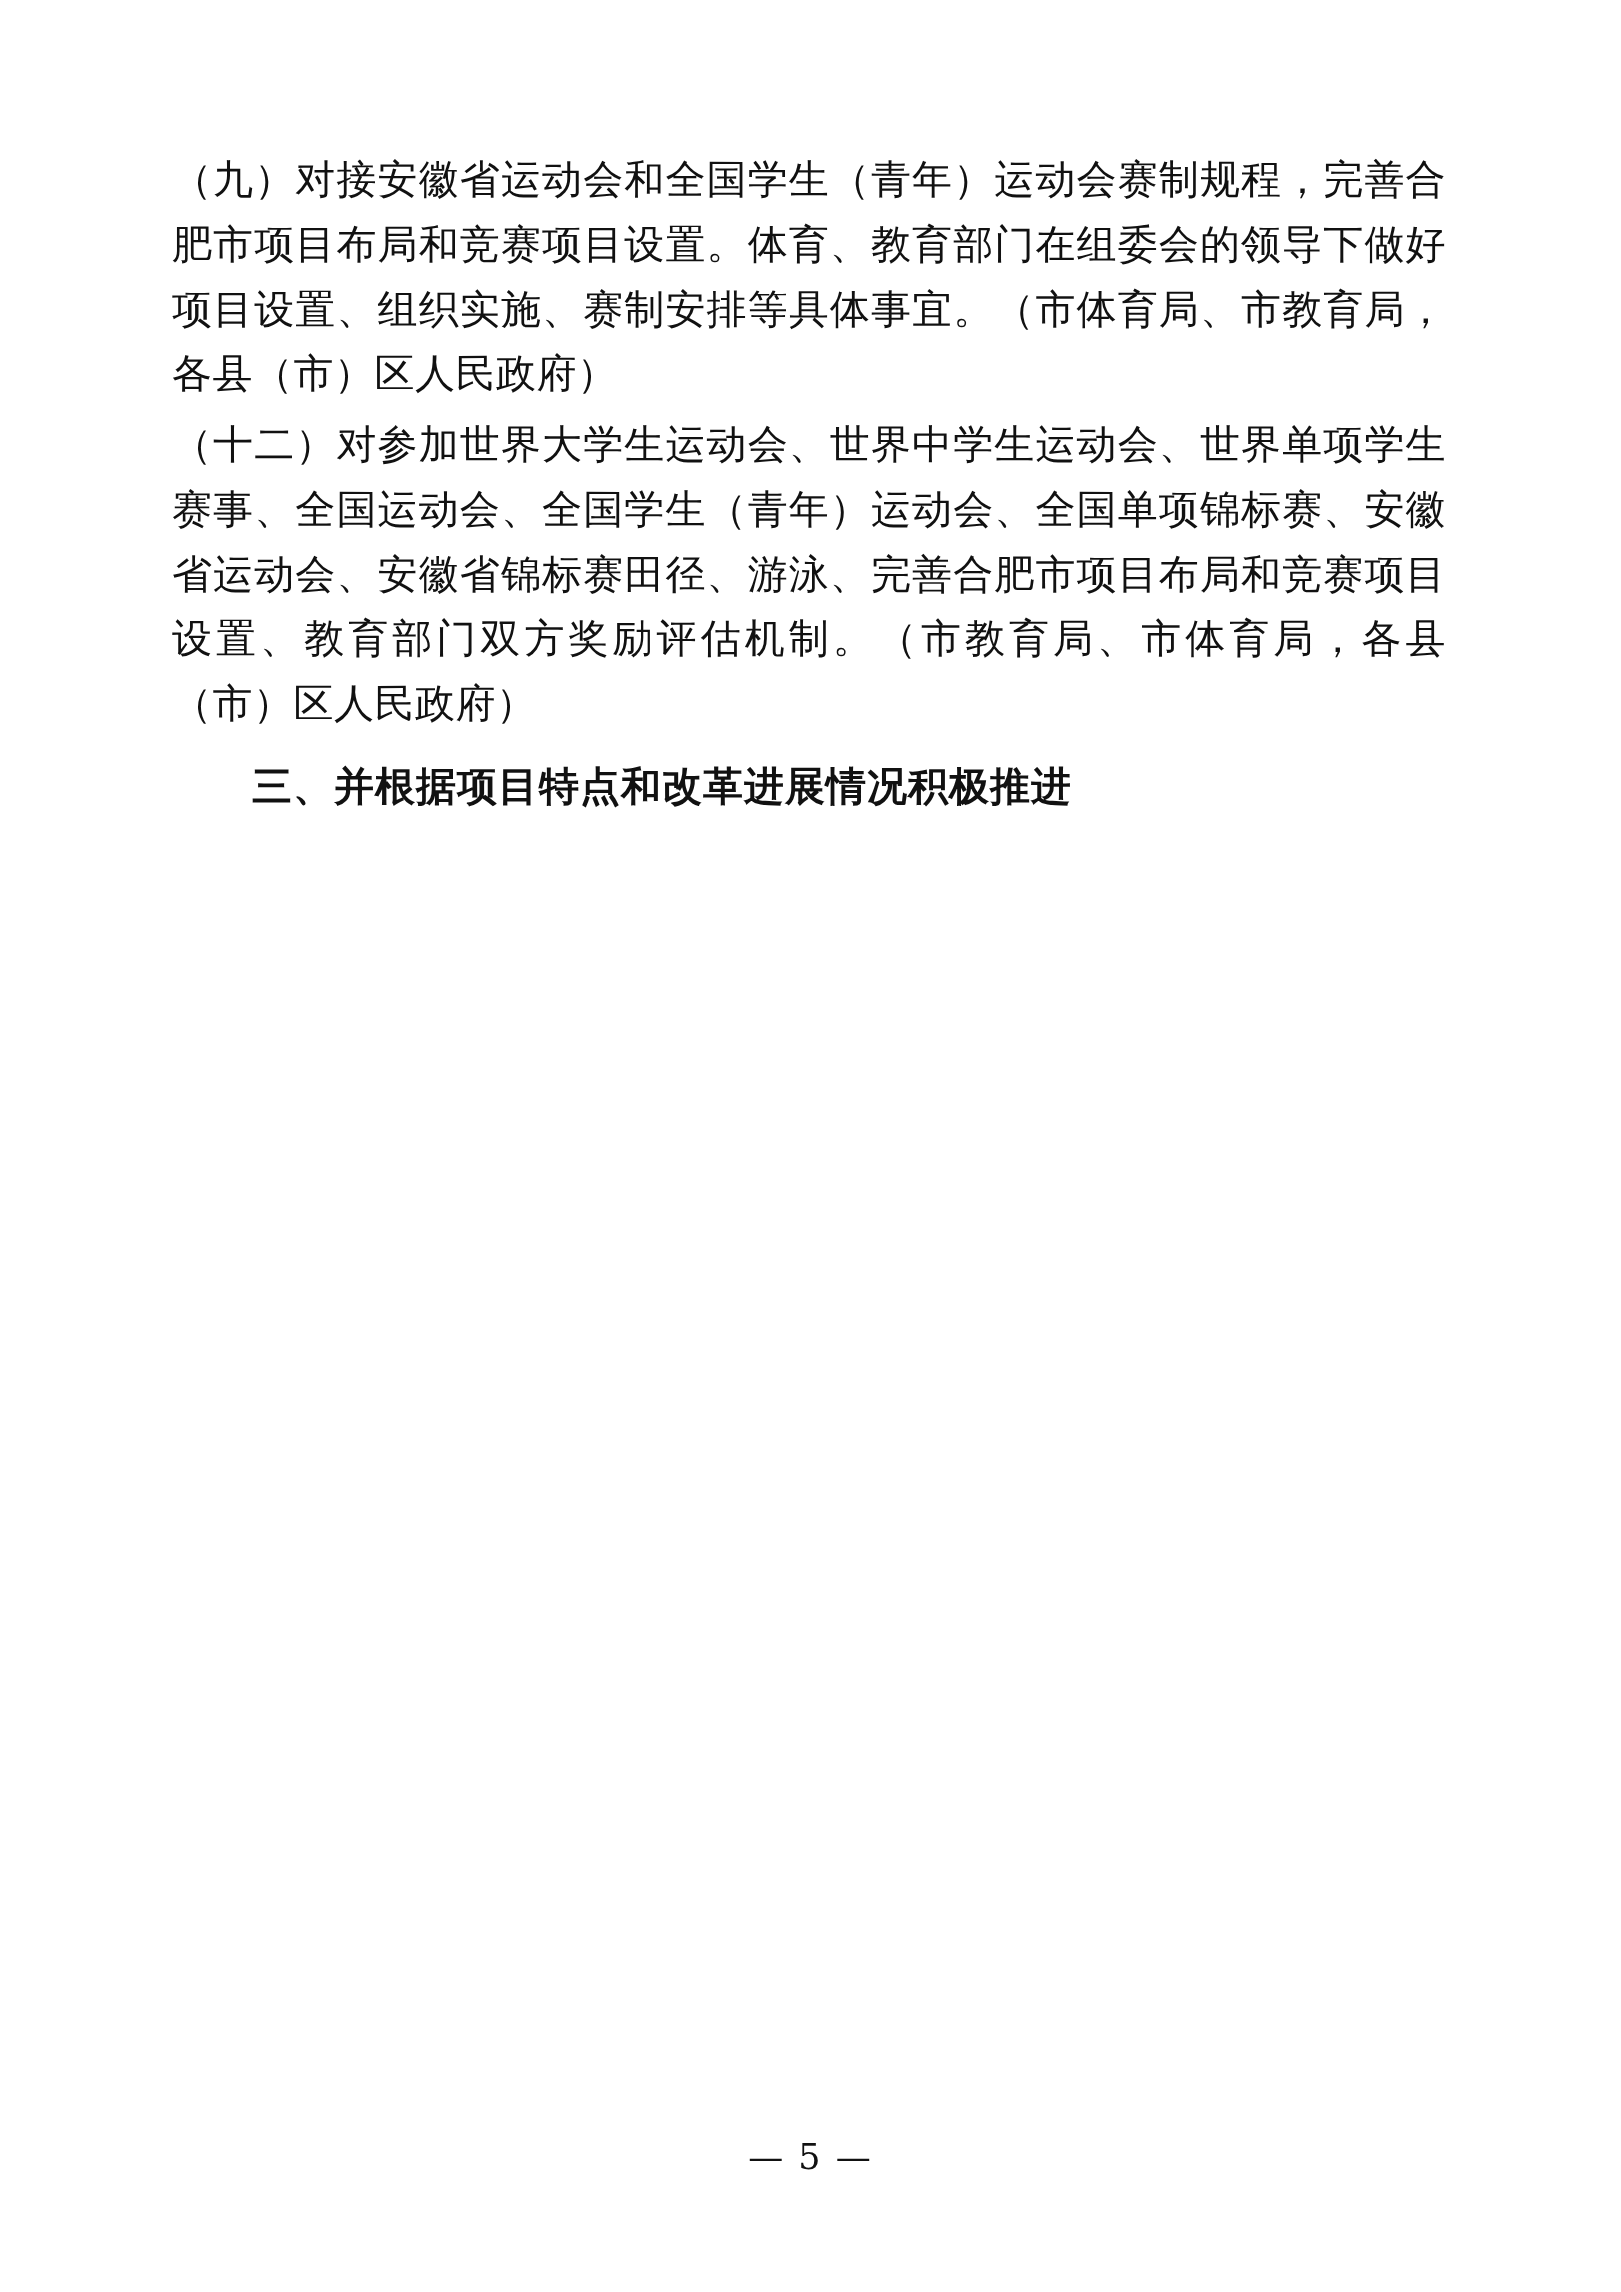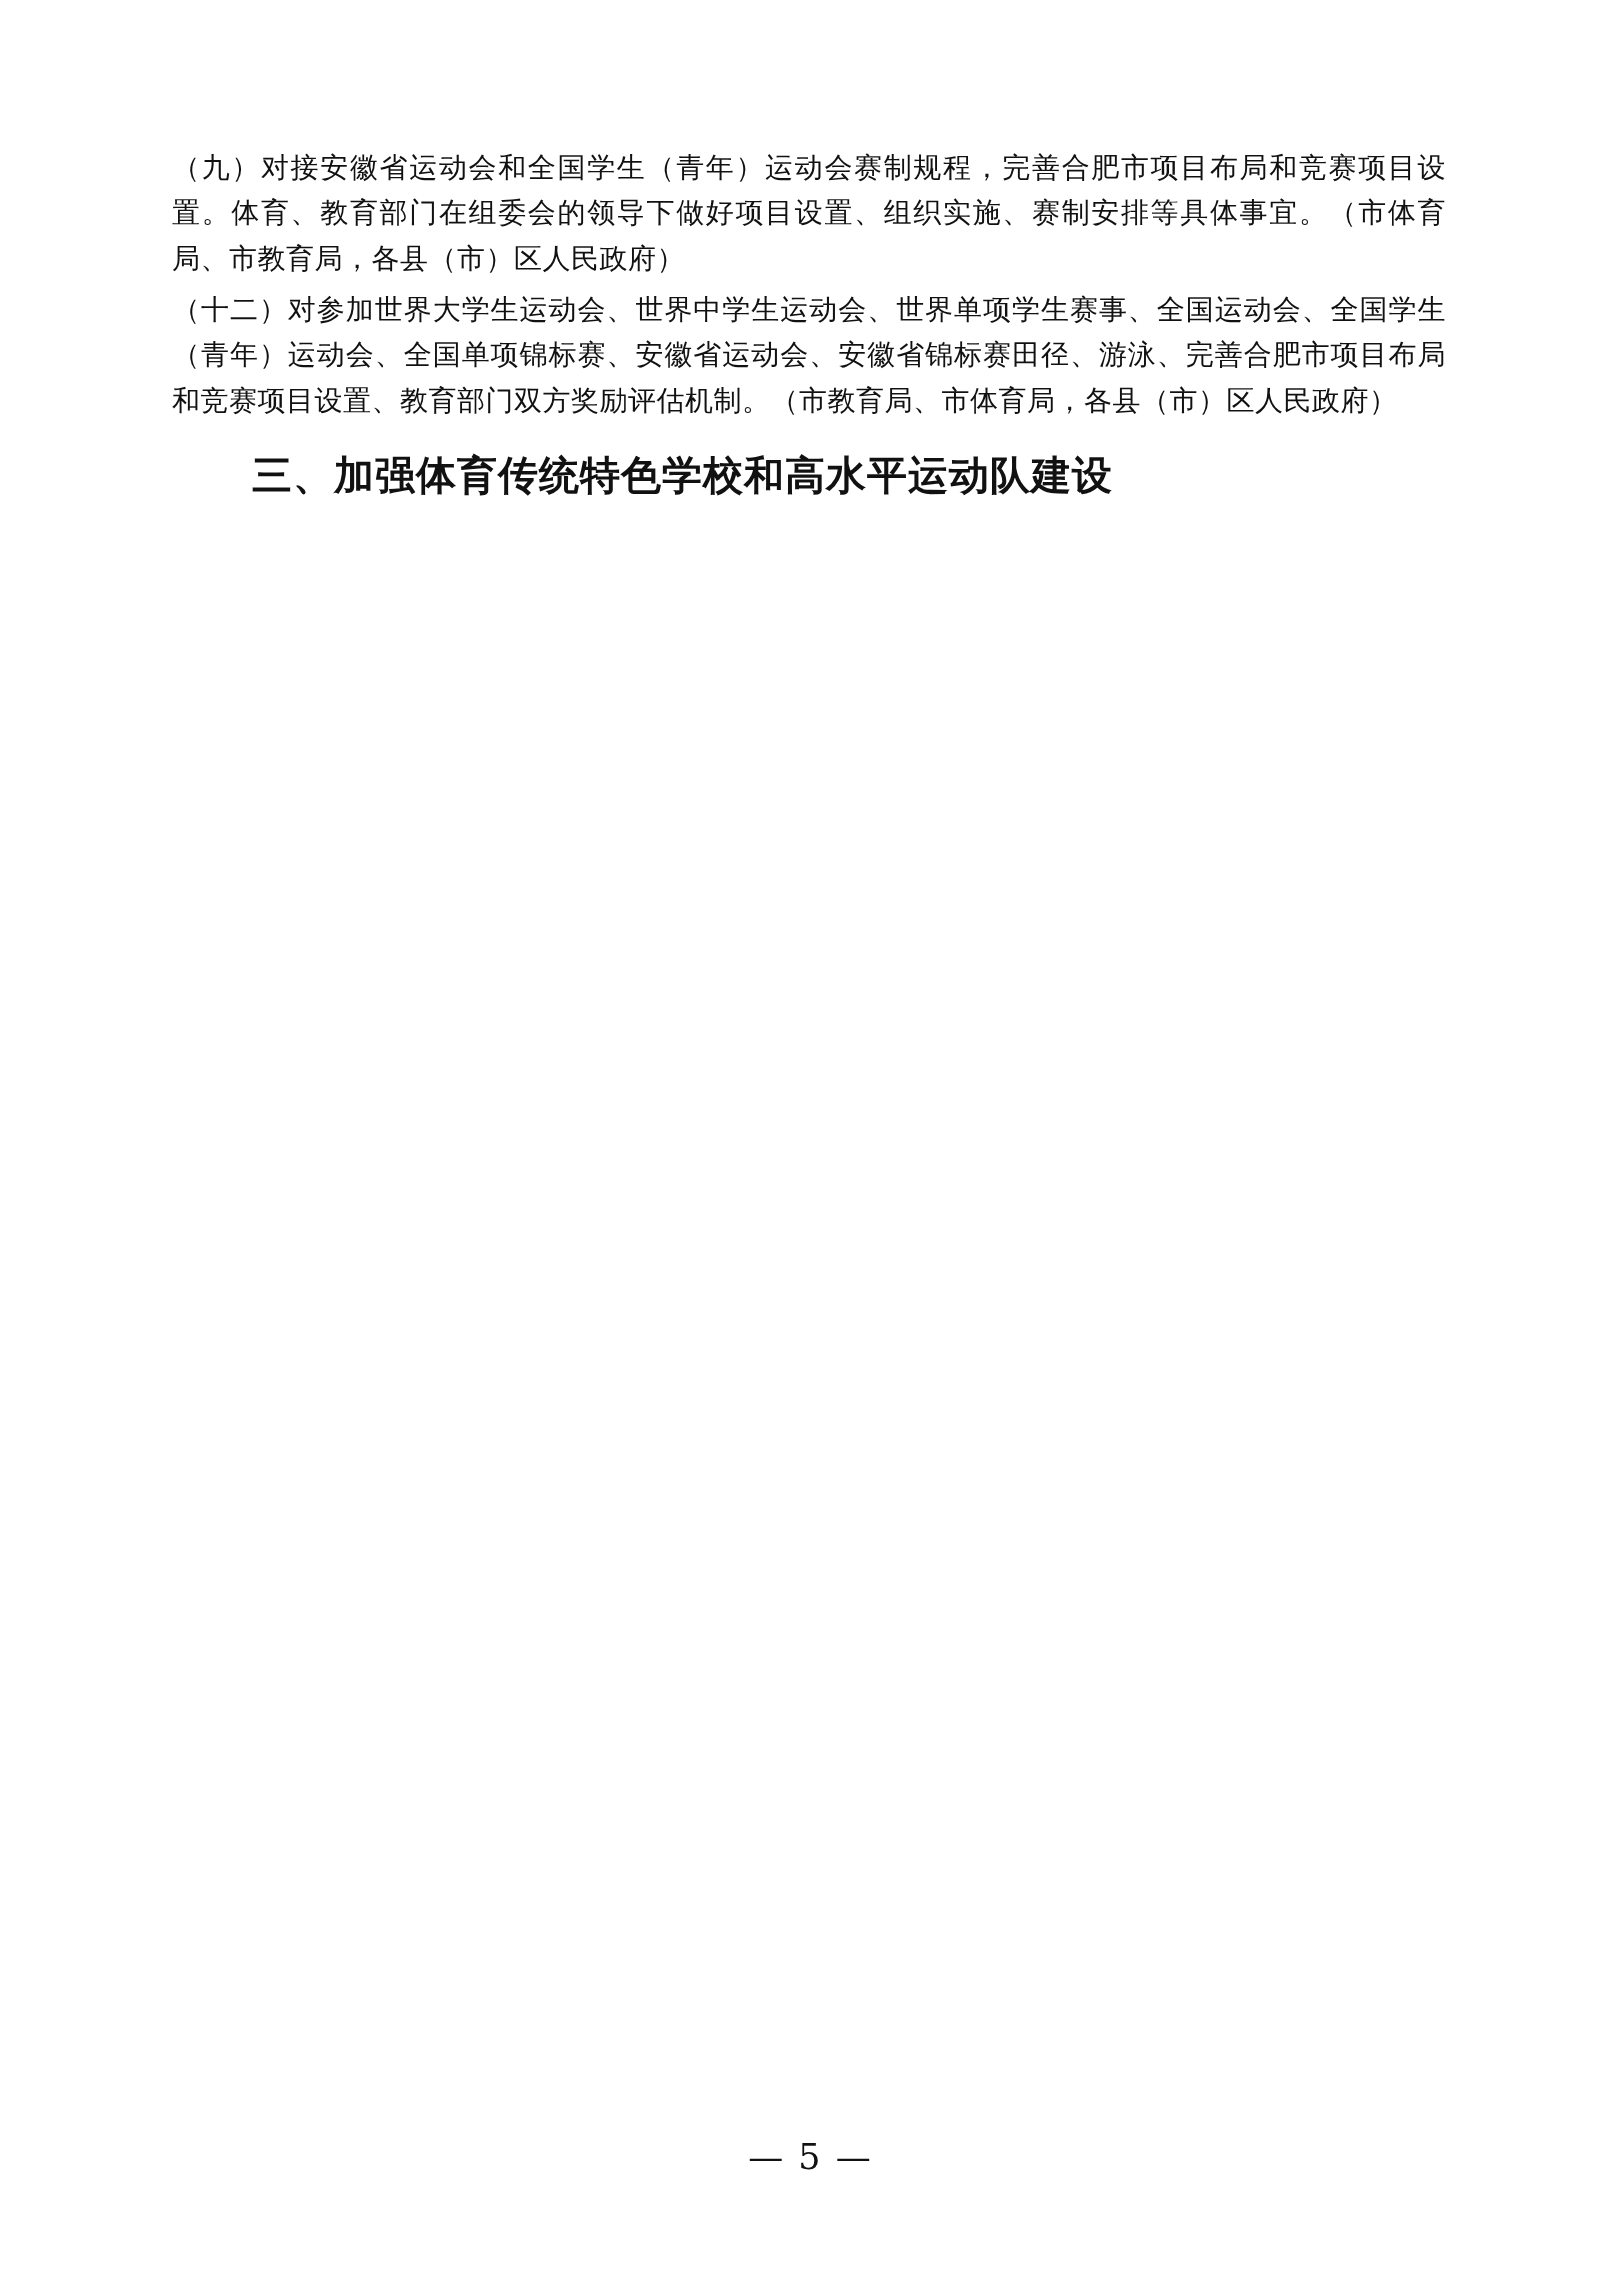--- a/index.html
+++ b/index.html
@@ -22,27 +22,27 @@
     width: 1621px;
     height: 2293px;
     box-sizing: border-box;
     padding: 147px 172px 0 172px;
   }
   .doc-body {
     width: 1274px;
   }
   p.para {
     margin: 0 0 0 0;
-    font-size: 28px;
+    font-size: 40px;
     line-height: 1.62;
     text-align: justify;
     text-justify: inter-ideograph;
     letter-spacing: 0.5px;
     text-indent: 0;
-    font-family: Liberation Mono, monospace;
+    font-family: Liberation Sans, sans-serif;
   }
   p.para + p.para {
     margin-top: 5.9px;
   }
   p.heading {
     margin: 17.6px 0 5.9px 0;
     font-size: 40px;
     line-height: 1.62;
     font-weight: bold;
     letter-spacing: 1px;
@@ -69,20 +69,20 @@
 
 <div class="page">
   <div class="doc-body">
 
     <p class="para indent">（九）对接安徽省运动会和全国学生（青年）运动会赛制规程，完善合肥市项目布局和竞赛项目设置。体育、教育部门在组委会的领导下做好项目设置、组织实施、赛制安排等具体事宜。（市体育局、市教育局，各县（市）区人民政府）</p>
 
 
 
     <p class="para indent">（十二）对参加世界大学生运动会、世界中学生运动会、世界单项学生赛事、全国运动会、全国学生（青年）运动会、全国单项锦标赛、安徽省运动会、安徽省锦标赛田径、游泳、完善合肥市项目布局和竞赛项目设置、教育部门双方奖励评估机制。（市教育局、市体育局，各县（市）区人民政府）</p>
 
-    <p class="heading">三、加强体育传统特色学校和高水平运动队建设</p>
+    <p class="heading">三、并根据项目特点和改革进展情况积极推进</p>
 
 
   </div>
 
   <div class="page-number">— 5 —</div>
 </div>
 
 
 </body></html>

